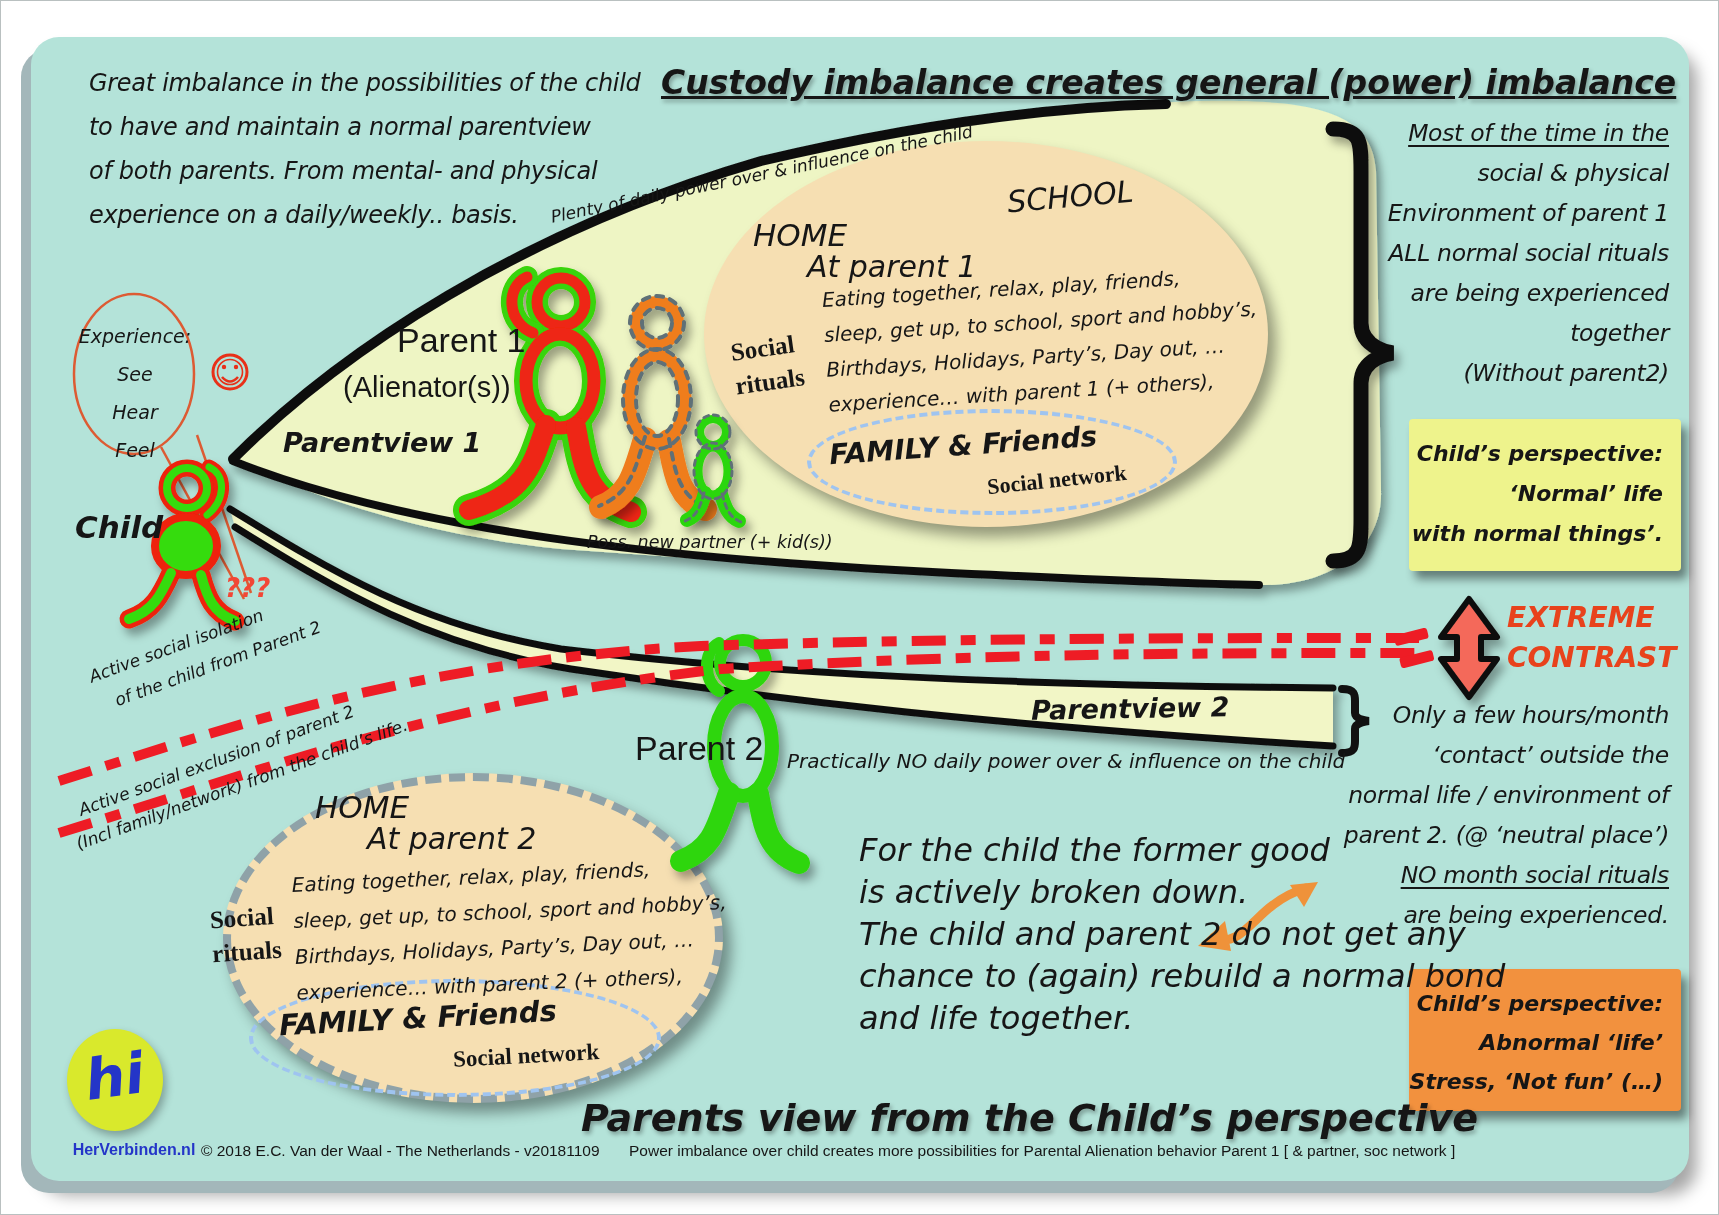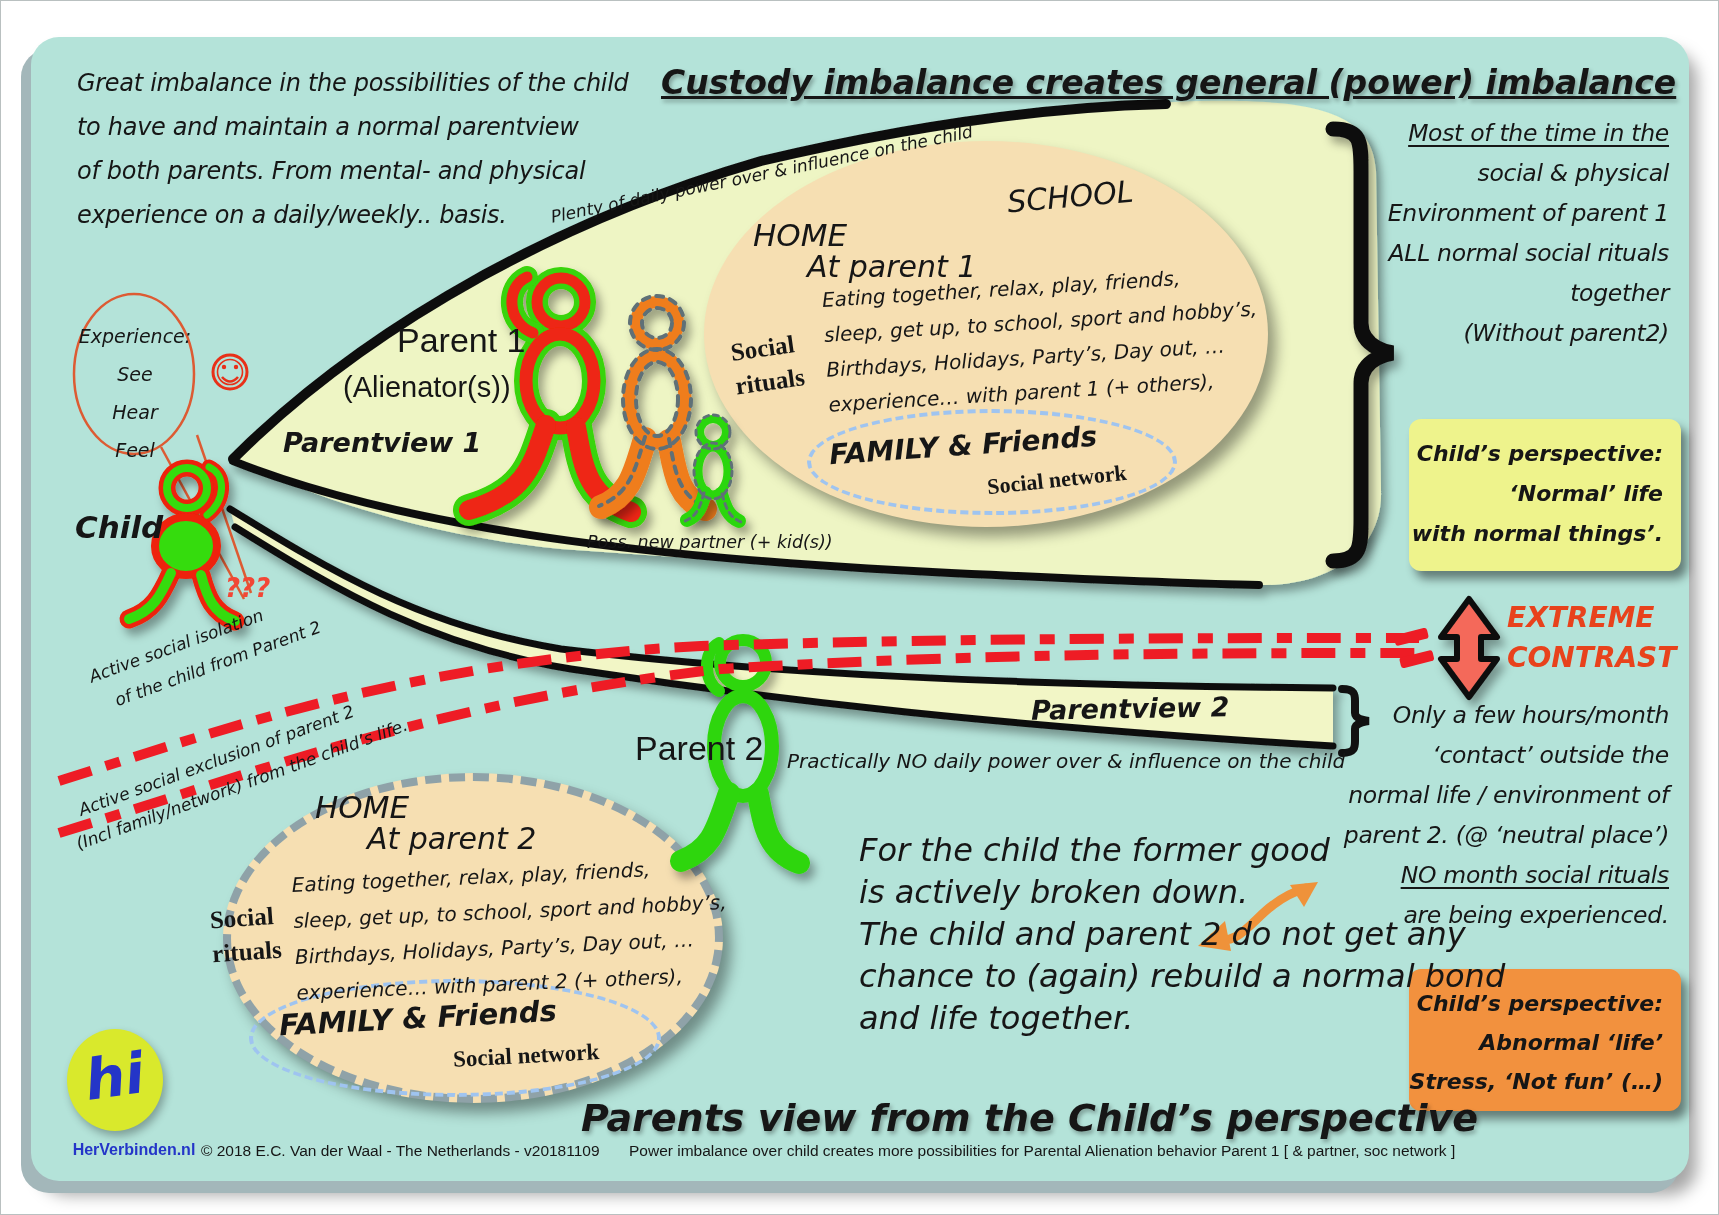--- a/index.html
+++ b/index.html
@@ -11,21 +11,21 @@
   .plain{font-style:normal;font-family:"Liberation Sans",sans-serif;text-align:right;}
   .serif{font-style:normal;font-family:"Liberation Serif",serif;font-weight:bold;}
   .b{font-weight:bold;}
   .u{text-decoration:underline;text-underline-offset:4px;}
   .shadowed{text-shadow:2px 3px 4px rgba(0,0,0,.30);}
   .red{color:#e8421c;}
   svg.layer{position:absolute;left:0;top:0;width:1719px;height:1215px;pointer-events:none;}
   #svg-under{z-index:1;} #svg-over{z-index:5;}
   .ellipse{position:absolute;border-radius:50%;background:#f6dfb2;box-shadow:8px 10px 14px rgba(0,0,0,.38);z-index:2;}
   .dashed-blue{position:absolute;border-radius:50%;border:4px dashed #9fc4f0;z-index:3;}
-  .box{position:absolute;border-radius:12px;z-index:6;text-align:right;font-style:italic;font-weight:bold;
+  .box{position:absolute;border-radius:4px;z-index:6;text-align:right;font-style:italic;font-weight:bold;
        box-shadow:6px 8px 10px rgba(0,0,0,.45);padding:15px 18px 0 0;font-size:22px;line-height:40px;color:#161616;}
   #persp1{background:#eef38c;}
   #persp2{background:#f2913e;line-height:39px;}
   #logo-ellipse{position:absolute;left:66px;top:1028px;width:96px;height:102px;border-radius:50%;background:#d9e92c;
                 display:flex;align-items:center;justify-content:center;z-index:6;box-shadow:3px 5px 8px rgba(0,0,0,.3);}
   #logo-ellipse span{font-weight:bold;font-style:italic;font-size:56px;color:#2435c8;transform:rotate(-8deg);margin-top:-8px;}
 </style>
 </head>
 <body>
 
@@ -164,34 +164,35 @@
       <polygon points="1197,945 1224,920 1230,950" fill="#ef923a"></polygon>
       <polygon points="1317,881 1289,884 1303,906" fill="#ef923a"></polygon>
     </g>
 
     <path filter="url(#ds)" d="M1332,128 C1360,128 1360,140 1360,170 L1360,322 C1360,348 1392,352 1392,352
          C1392,352 1360,356 1360,382 L1360,518 C1360,545 1360,560 1332,560" fill="none" stroke="#111" stroke-width="15" stroke-linecap="round"></path>
     <path d="M1341,688 C1354,688 1354,694 1354,700 L1354,712 C1354,719 1368,720 1368,720
          C1368,720 1354,721 1354,728 L1354,740 C1354,746 1354,752 1341,752" fill="none" stroke="#111" stroke-width="8" stroke-linecap="round"></path>
   </svg>
 
-  <div class="t" style="left:76px;top:60px;font-size:24px;line-height:44px;letter-spacing:-0.3px;">
+  <div class="t" style="left:88px;top:60px;font-size:24px;line-height:44px;letter-spacing:-0.3px;">
     <div>Great imbalance in the possibilities of the child</div>
     <div>to have and maintain a normal parentview</div>
     <div>of both parents. From mental- and physical</div>
     <div>experience on a daily/weekly.. basis.</div>
   </div>
 
   <div class="t b shadowed" style="left:660px;top:62px;width:980px;text-align:center;font-size:33px;text-decoration:underline;">Custody imbalance creates general (power) imbalance</div>
 
   <div class="t" style="left:1360px;top:112px;width:308px;text-align:right;font-size:23.5px;line-height:40px;letter-spacing:-0.3px;">
     <div class="u">Most of the time in the</div>
     <div>social &amp; physical</div>
     <div>Environment of parent 1</div>
     <div>ALL normal social rituals</div>
+    <div>are being experienced</div>
     <div>together</div>
     <div>(Without parent2)</div>
   </div>
 
   <div class="t" style="left:75px;top:316px;width:118px;text-align:center;font-size:19px;line-height:38px;">
     <div>Experience:</div>
     <div>See</div>
     <div>Hear</div>
     <div>Feel</div>
   </div>

